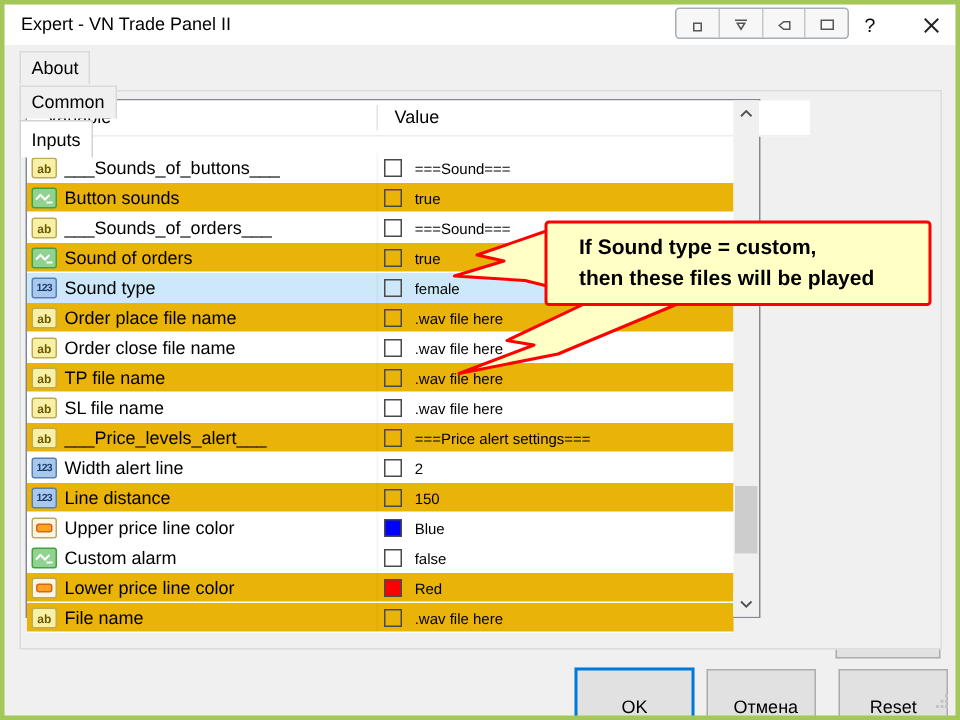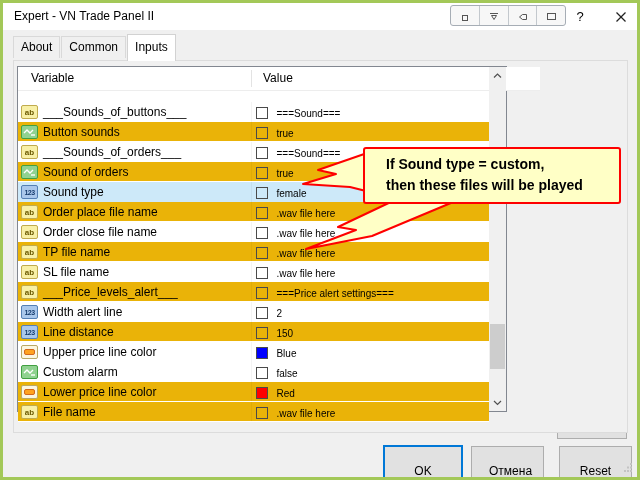--- a/index.html
+++ b/index.html
@@ -8,21 +8,21 @@
   .frame{position:absolute;inset:0;border:3px solid var(--frame,#a3c858);box-sizing:border-box;pointer-events:none;z-index:50;}
   
   .titlebar{position:absolute;left:3px;top:3px;right:3px;height:27px;background:#ffffff;}
   .title{position:absolute;left:11px;top:0;line-height:27px;font-size:12px;white-space:nowrap;}
   .sysgroup{position:absolute;left:447px;top:2px;width:116px;height:21px;background:#f7f7f7;border:1px solid #a6adb5;border-radius:3px;display:flex;box-sizing:border-box;}
   .sysbtn{flex:1;display:flex;align-items:center;justify-content:center;border-right:1px solid #c3c8cd;cursor:default;}
   .sysbtn:last-child{border-right:none;}
   .helpbtn{position:absolute;left:569px;top:1px;width:16px;height:25px;line-height:25px;text-align:center;font-size:13px;}
   .closebtn{position:absolute;left:604px;top:1px;width:28px;height:25px;display:flex;align-items:center;justify-content:center;}
   
-  .tabs{position:absolute;left:13px;top:34px;height:27px;display:flex;align-items:center;z-index:3;}
+  .tabs{position:absolute;left:13px;top:34px;height:27px;display:flex;align-items:flex-start;z-index:3;flex-direction:column;}
   .tab{height:21px;line-height:21px;margin-bottom:1px;background:#f0f0f0;border:1px solid #d9d9d9;border-bottom:none;padding:0 7px;font-size:12px;margin-right:1px;}
   .tab.active{height:26px;line-height:24px;margin-bottom:0;background:#ffffff;border-color:#d2d2d2;position:relative;}
   .page{position:absolute;left:13px;top:60px;width:615px;height:373px;background:#f0f0f0;border:1px solid #dcdcdc;box-sizing:border-box;z-index:1;}
   
   .table{position:absolute;left:17px;top:66px;width:490px;height:346px;background:#ffffff;border:1px solid #828790;box-sizing:border-box;z-index:2;}
   .thead{position:absolute;left:0;top:0;width:522px;height:23px;border-bottom:1px solid #ededed;background:#fff;}
   .thead::after{content:"";position:absolute;left:233px;top:3px;bottom:3px;width:1px;background:#e3e3e3;}
   .hvar{position:absolute;left:13px;top:0;line-height:23px;font-size:12px;}
   .hval{position:absolute;left:245px;top:0;line-height:23px;font-size:12px;}
   .tbody{position:absolute;left:0;top:35px;width:471px;}

